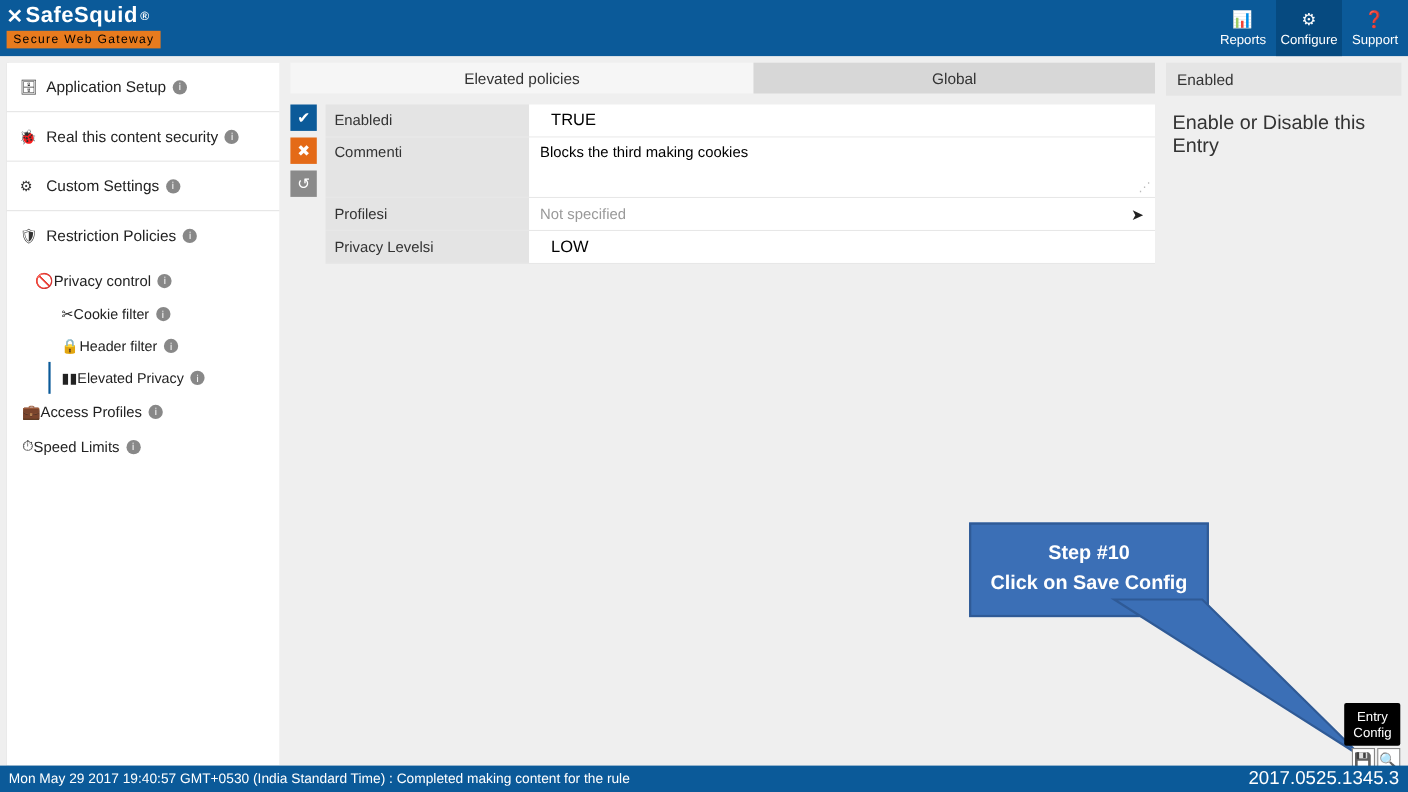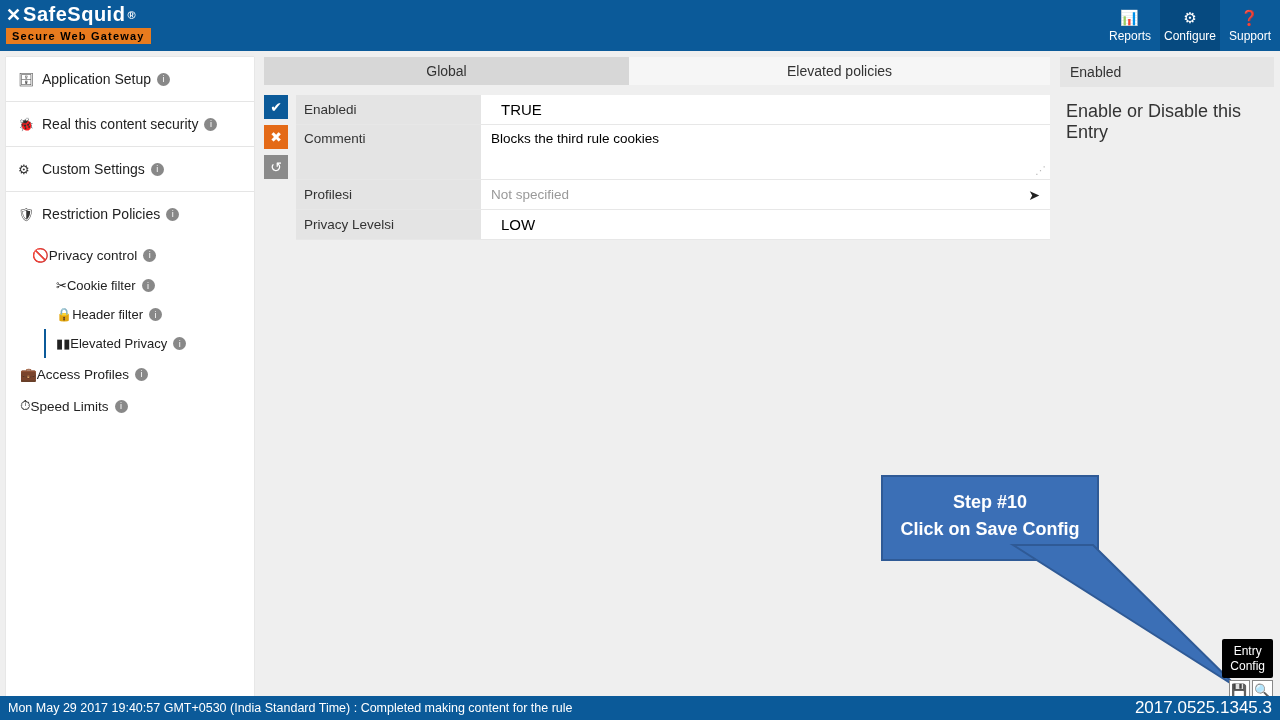--- a/index.html
+++ b/index.html
@@ -5,21 +5,21 @@
   * { box-sizing: border-box; margin:0; padding:0; font-family: Arial, Helvetica, sans-serif; }
   body { width:1280px; height:720px; overflow:hidden; background:#efefef; position:relative; }
 
   
   .topbar { background:#0b5a99; height:51px; display:flex; align-items:flex-start; justify-content:space-between; color:#fff; }
   .brand { padding:3px 8px 0 6px; }
   .brand-top { display:flex; align-items:center; font-size:20px; font-weight:bold; }
   .brand-top .x { font-size:18px; margin-right:2px; }
   .brand-top .safe { letter-spacing:0.5px; }
   .brand-top .reg { font-size:11px; vertical-align:super; margin-left:2px; }
-  .brand-sub { background:#e87b1e; color:#000; font-size:11px; letter-spacing:1.2px; padding:2px 6px; margin-top:2px; display:inline-block; font-weight:bold;}
+  .brand-sub { background:#e87b1e; color:#000; font-size:11px; letter-spacing:1.2px; padding:2px 6px; margin-top:2px; display:inline-block; font-weight:normal;}
   .topnav { display:flex; height:51px; }
   .topnav-item { width:60px; display:flex; flex-direction:column; align-items:center; justify-content:center; font-size:12px; cursor:pointer; }
   .topnav-item.active { background:#064a80; }
   .topnav-item .ticon { font-size:15px; height:18px; display:flex; align-items:center; justify-content:center;}
   .topnav-item .tlabel { margin-top:2px; }
 
   
   .workarea { display:flex; padding:6px 6px 0 6px; height: calc(100% - 51px - 24px); }
   .sidebar { width:248px; background:#fff; margin-right:10px; box-shadow:0 0 1px rgba(0,0,0,.2); }
   .sidebar .group { border-bottom:1px solid #e5e5e5; padding:14px 12px; font-size:14px; color:#222; display:flex; align-items:center; cursor:pointer;}
@@ -155,22 +155,22 @@
         <span class="gicon">⏱</span>
         <span>Speed Limits</span>
         <span class="info">i</span>
       </div>
     </div>
   </div>
 
   <div class="main">
     <div class="center">
       <div class="tabs">
+        <div class="tab elev">Elevated policies</div>
         <div class="tab global">Global</div>
-        <div class="tab elev">Elevated policies</div>
       </div>
 
       <div class="form-wrap">
         <div class="action-col">
           <div class="abtn check">
             <span>✔</span>
           </div>
           <div class="abtn close">
             <span>✖</span>
           </div>
@@ -186,21 +186,21 @@
               <span class="info">i</span>
             </div>
             <div class="fval bold">TRUE</div>
           </div>
           <div class="frow comment">
             <div class="flabel" style="align-items:flex-start;">
               <span>Comment</span>
               <span class="info">i</span>
             </div>
             <div class="fval">
-              <span>Blocks the third rule cookies</span>
+              <span>Blocks the third making cookies</span>
               <span class="resize-handle">⋰</span>
             </div>
           </div>
           <div class="frow">
             <div class="flabel">
               <span>Profiles</span>
               <span class="info">i</span>
             </div>
             <div class="fval muted">
               <span>Not specified</span>

